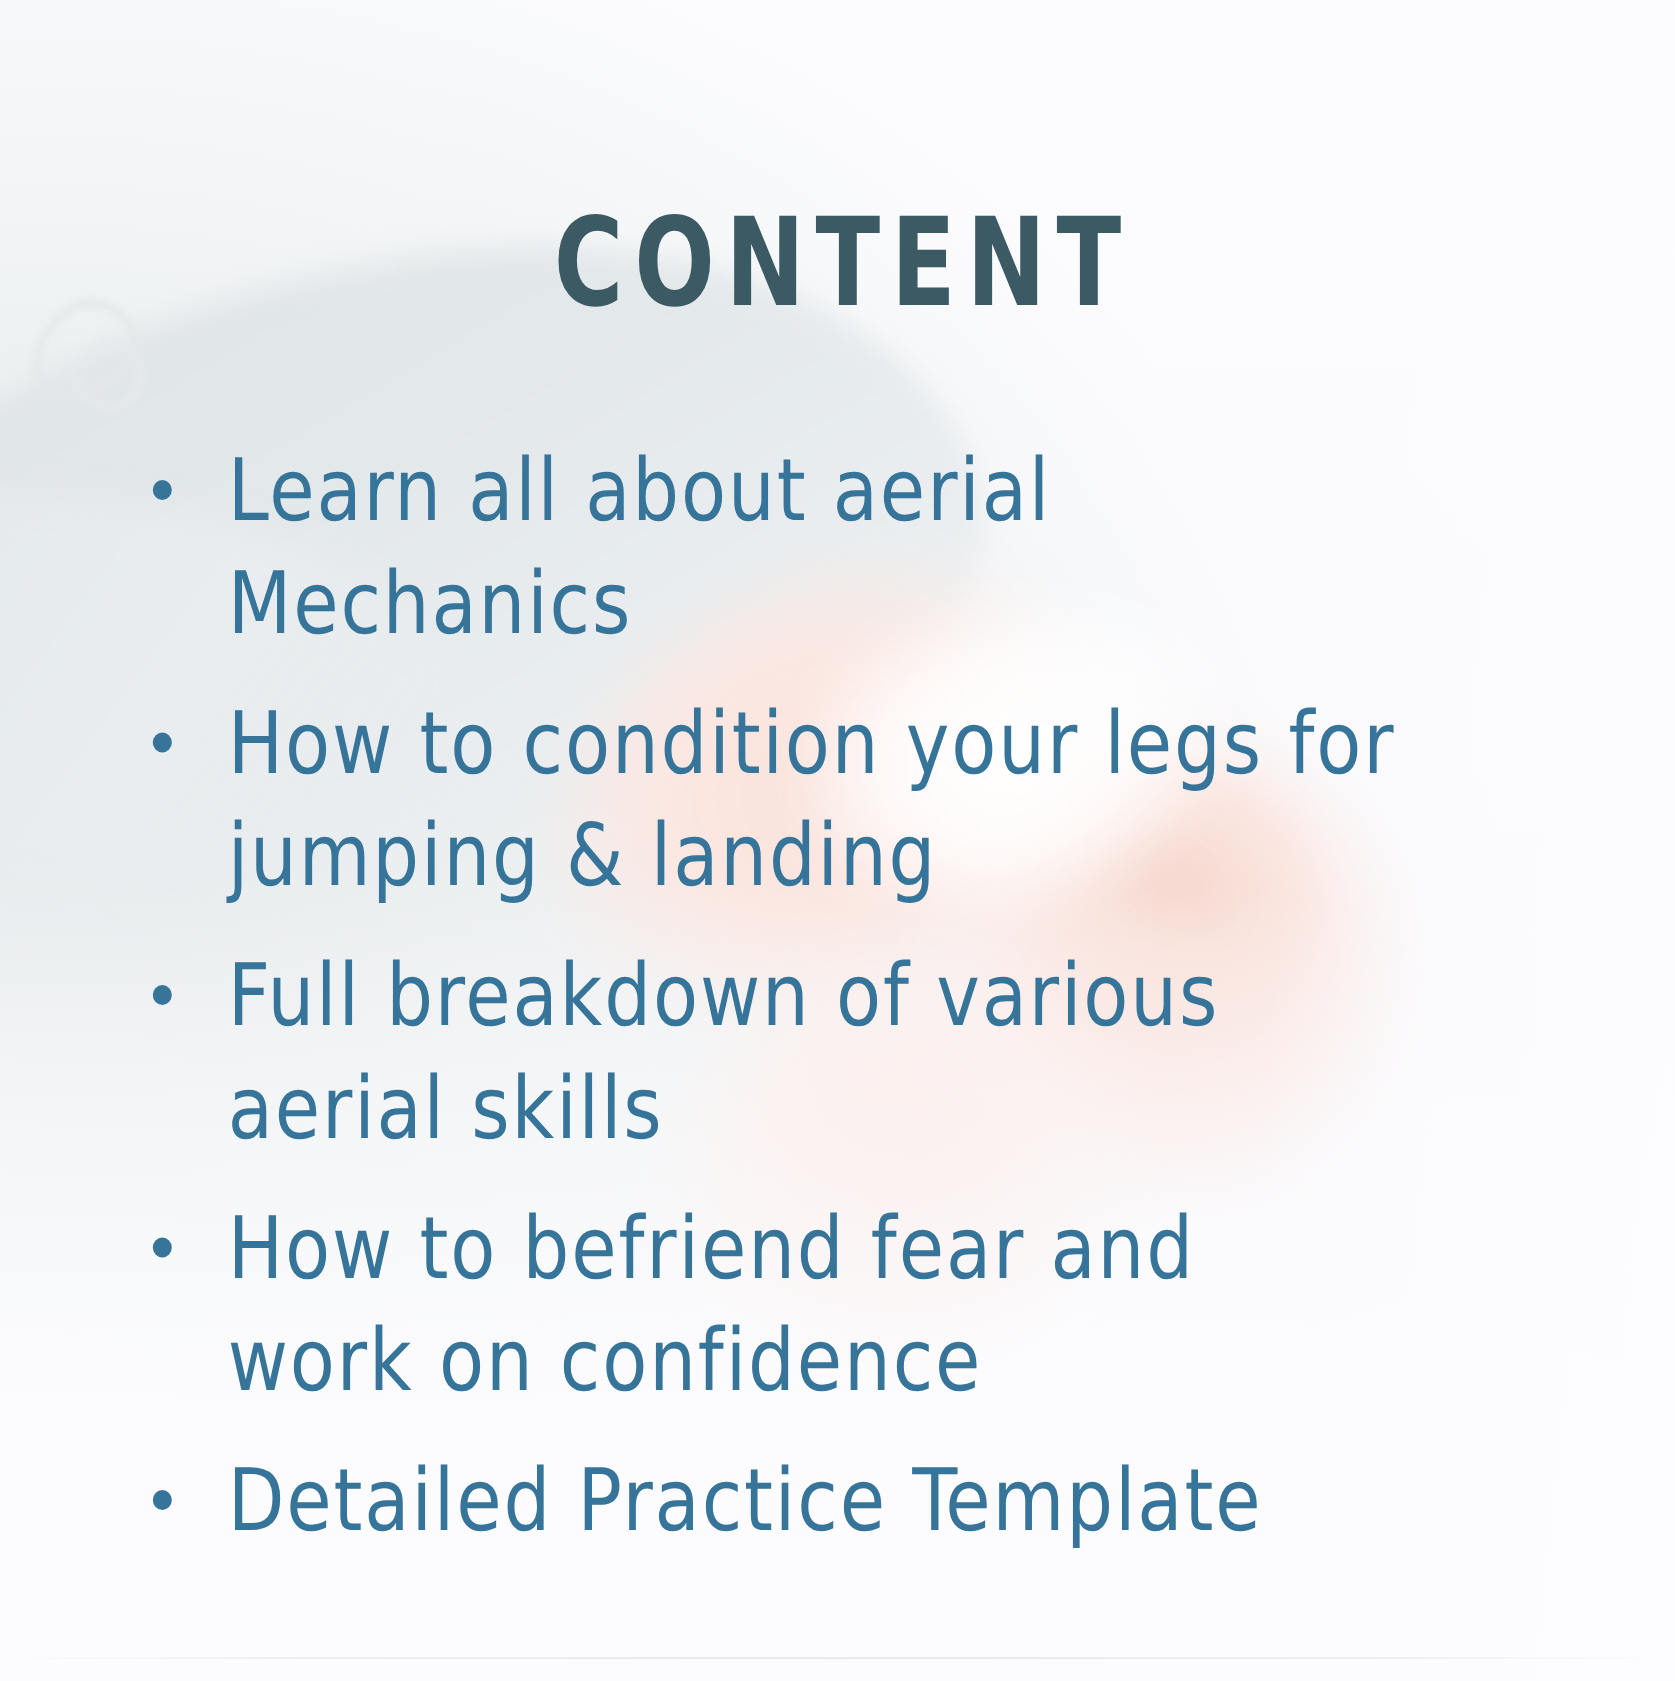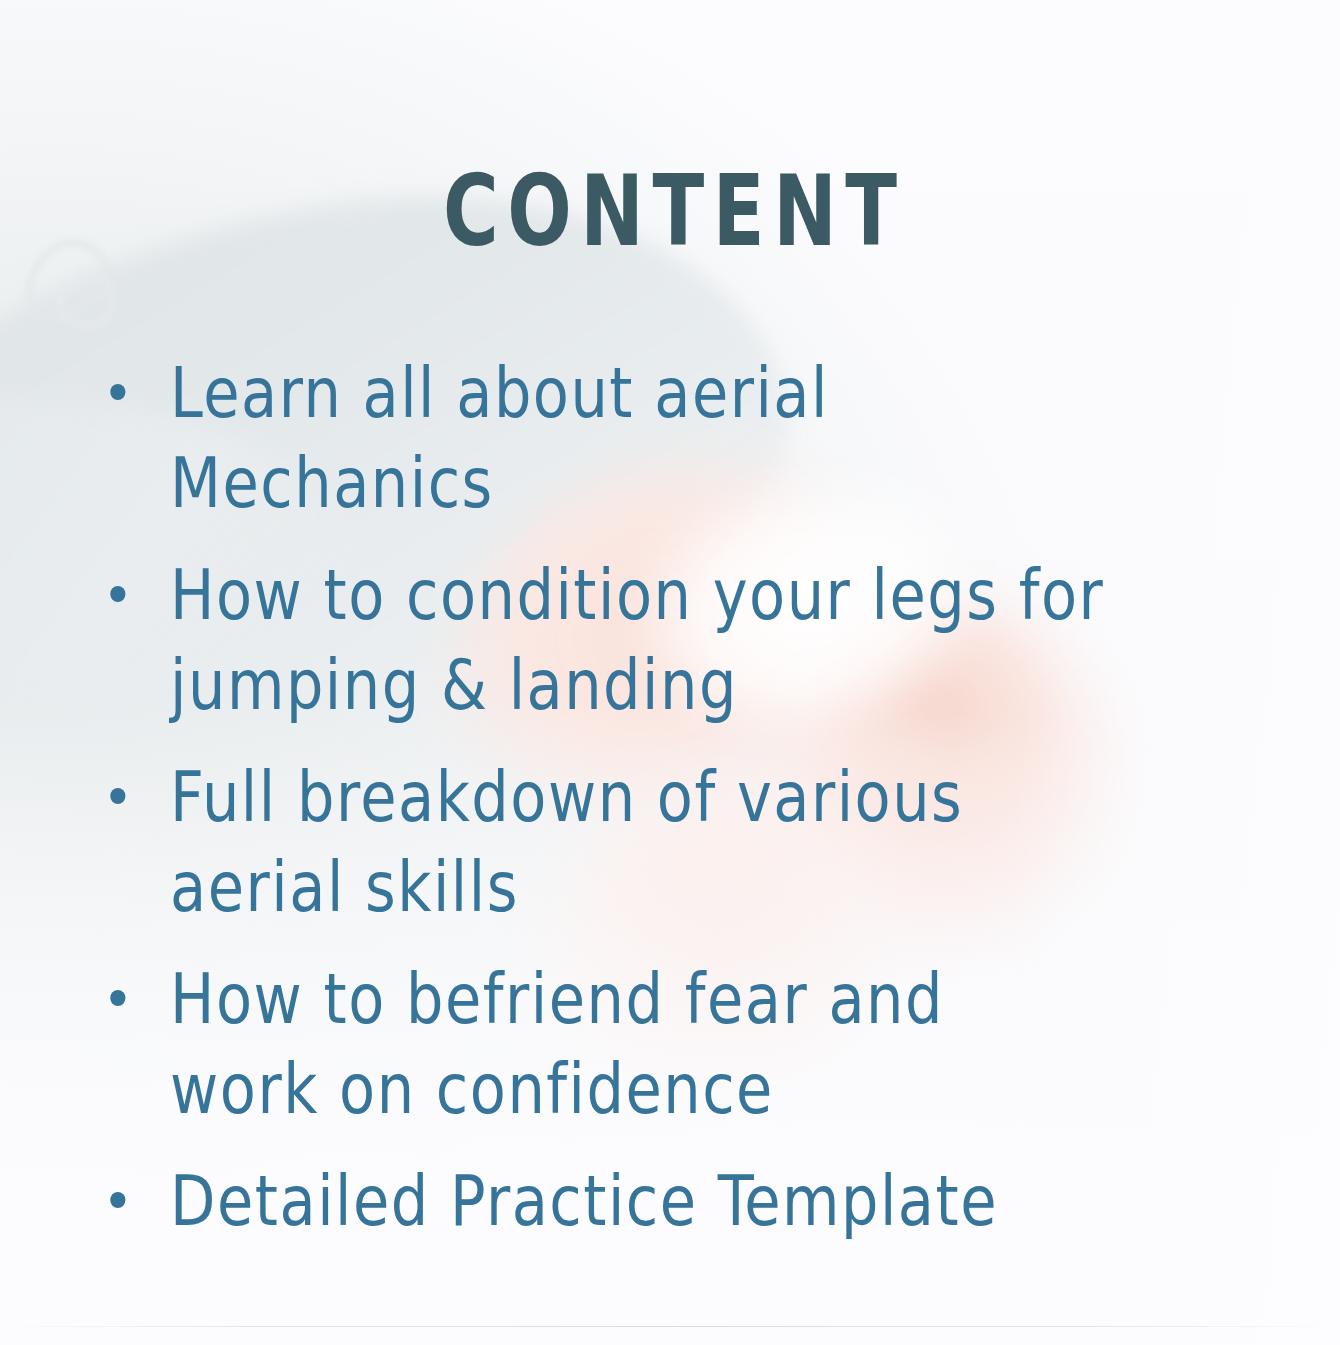--- a/index.html
+++ b/index.html
@@ -190,21 +190,21 @@
     line-height: 1;
     letter-spacing: 10px;
     text-indent: 10px;
     color: #3c5a63;
     transform: scaleX(.86);
     white-space: nowrap;
   }
 
   #bullet-list {
     position: absolute;
-    left: 96px;
+    left: 108px;
     top: 348px;
     width: 1070px;
     margin: 0;
     padding: 0;
     list-style: none;
   }
 
   .bullet-item {
     position: relative;
     padding-left: 78px;

